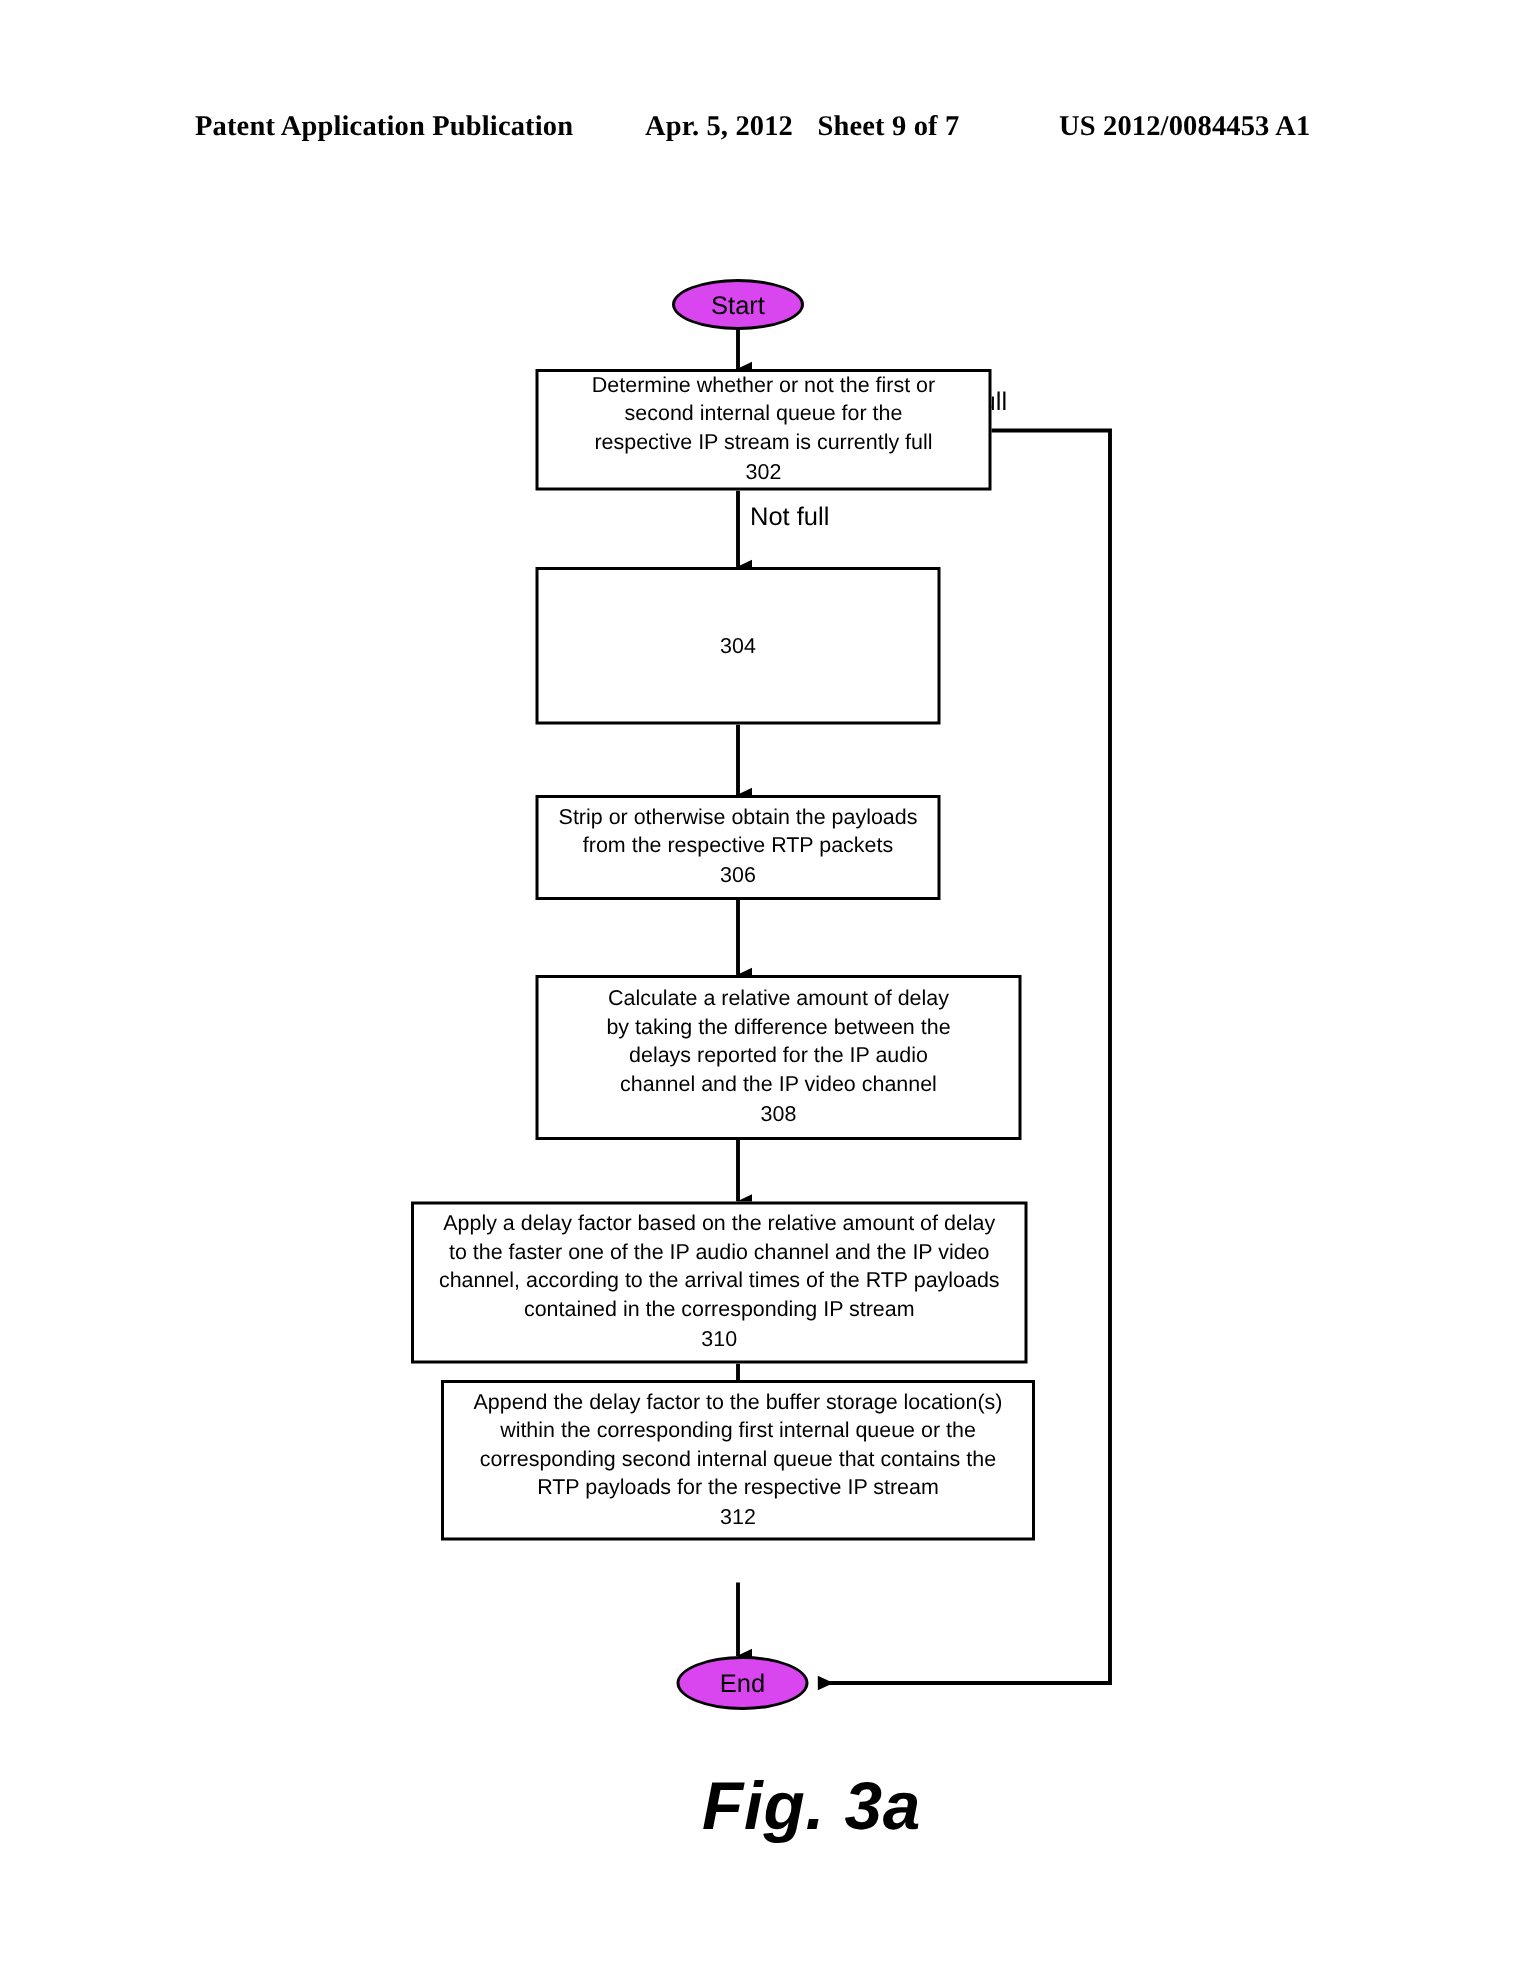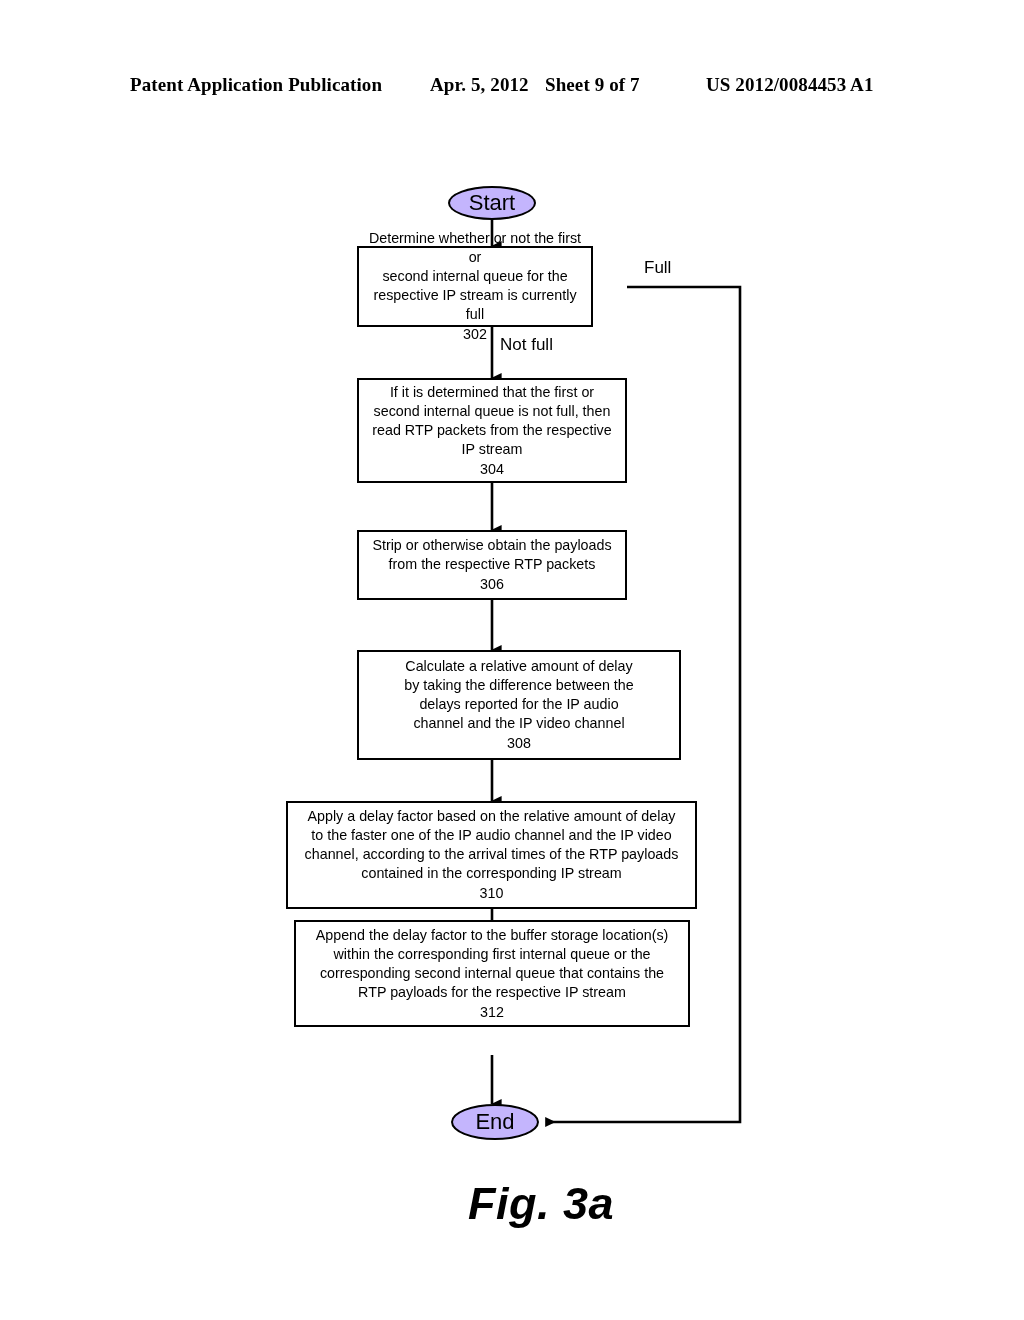--- a/index.html
+++ b/index.html
@@ -82,25 +82,25 @@
     display: block;
     margin-top: 1px;
     text-underline-offset: 1px;
   }
 
   .ellipse {
     position: absolute;
     box-sizing: border-box;
     border: 2px solid #000000;
     border-radius: 50%;
-    background: #c4b5fd;
+    background: #d946ef;
     display: flex;
     align-items: center;
     justify-content: center;
-    font-size: 22px;
+    font-size: 17px;
     line-height: 1;
   }
 
   
   .edge-label {
     position: absolute;
     font-size: 17px;
     line-height: 1;
     white-space: nowrap;
     background: transparent;
@@ -160,50 +160,46 @@
   <span>Start</span>
 </div>
 
 <div class="ellipse" style="left:451px; top:1104px; width:88px; height:36px;">
   <span>End</span>
 </div>
 
 <div class="edge-label" style="left:644px; top:259px;">Full</div>
 <div class="edge-label" style="left:500px; top:336px;">Not full</div>
 
-<div class="node-box" style="left:357px; top:246px; width:236px; height:81px;">
+<div class="node-box" style="left:357px; top:246px; width:304px; height:81px;">
   <span class="node-text">Determine whether or not the first or
 second internal queue for the
 respective IP stream is currently full</span>
   <span class="node-ref">302</span>
 </div>
 
 <div class="node-box" style="left:357px; top:378px; width:270px; height:105px;">
-  <span class="node-text">If it is determined that the first or
-second internal queue is not full, then
-read RTP packets from the respective
-IP stream</span>
   <span class="node-ref">304</span>
 </div>
 
 <div class="node-box" style="left:357px; top:530px; width:270px; height:70px;">
   <span class="node-text">Strip or otherwise obtain the payloads
 from the respective RTP packets</span>
   <span class="node-ref">306</span>
 </div>
 
 <div class="node-box" style="left:357px; top:650px; width:324px; height:110px;">
   <span class="node-text">Calculate a relative amount of delay
 by taking the difference between the
 delays reported for the IP audio
 channel and the IP video channel</span>
   <span class="node-ref">308</span>
 </div>
 
-<div class="node-box" style="left:286px; top:801px; width:411px; height:108px;">
+<div class="node-box" style="left:274px; top:801px; width:411px; height:108px;">
   <span class="node-text">Apply a delay factor based on the relative amount of delay
 to the faster one of the IP audio channel and the IP video
 channel, according to the arrival times of the RTP payloads
 contained in the corresponding IP stream</span>
   <span class="node-ref">310</span>
 </div>
 
 <div class="node-box" style="left:294px; top:920px; width:396px; height:107px;">
   <span class="node-text">Append the delay factor to the buffer storage location(s)
 within the corresponding first internal queue or the

